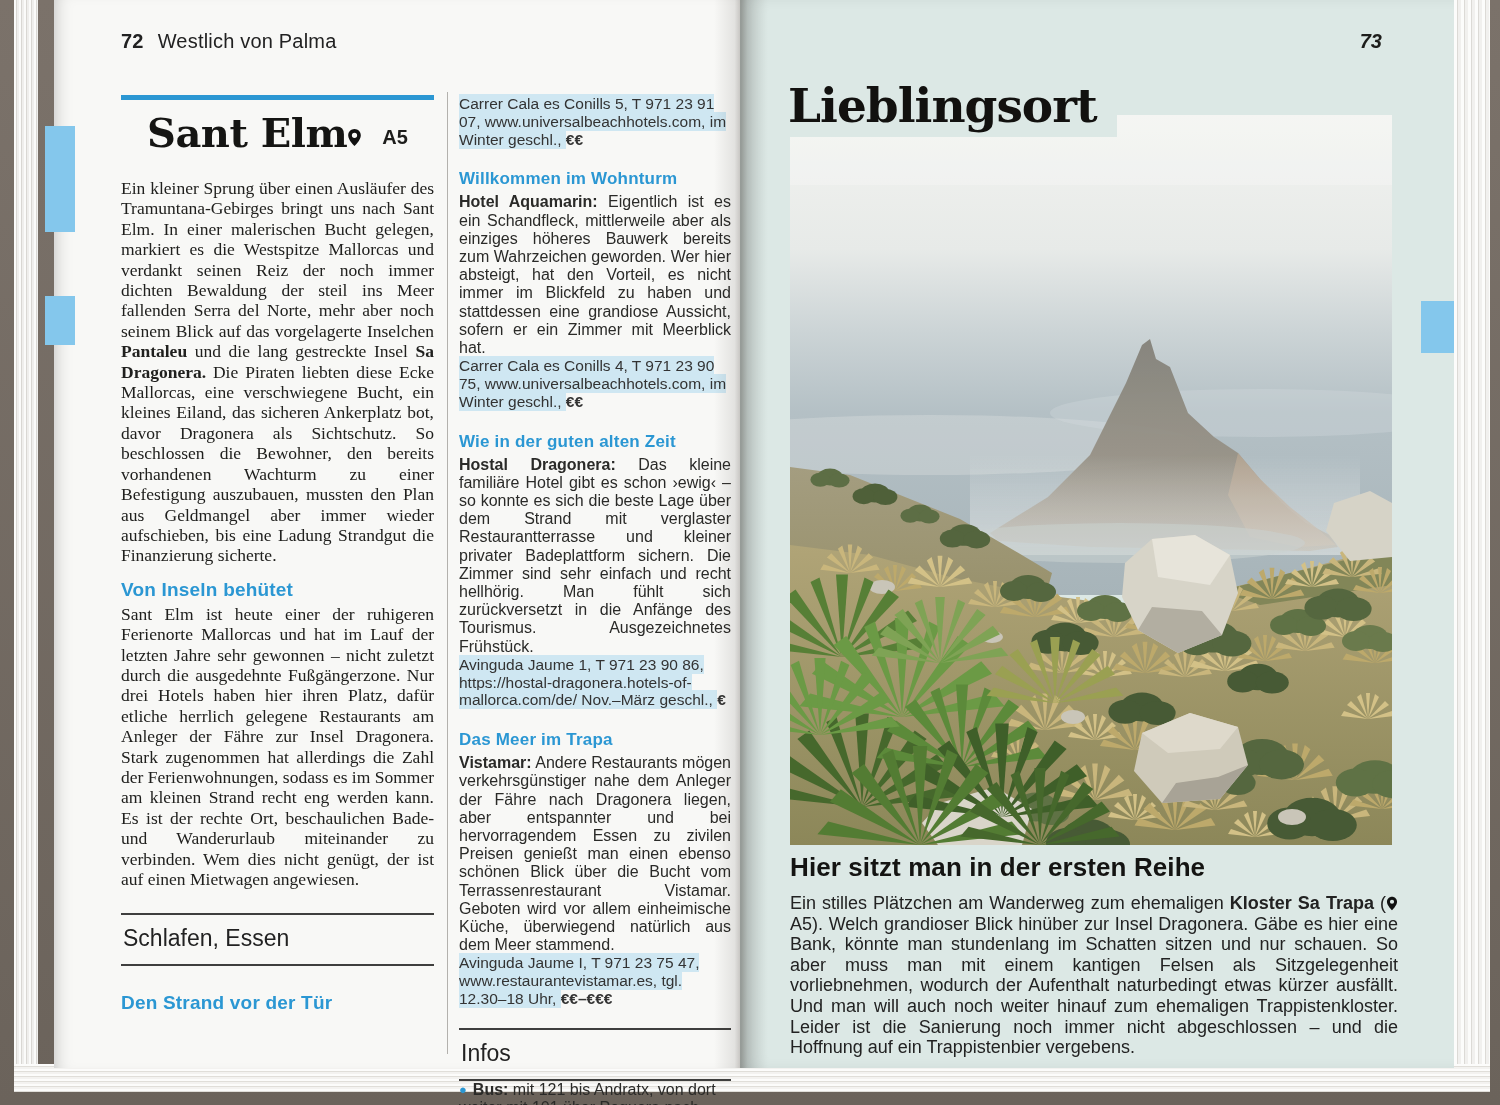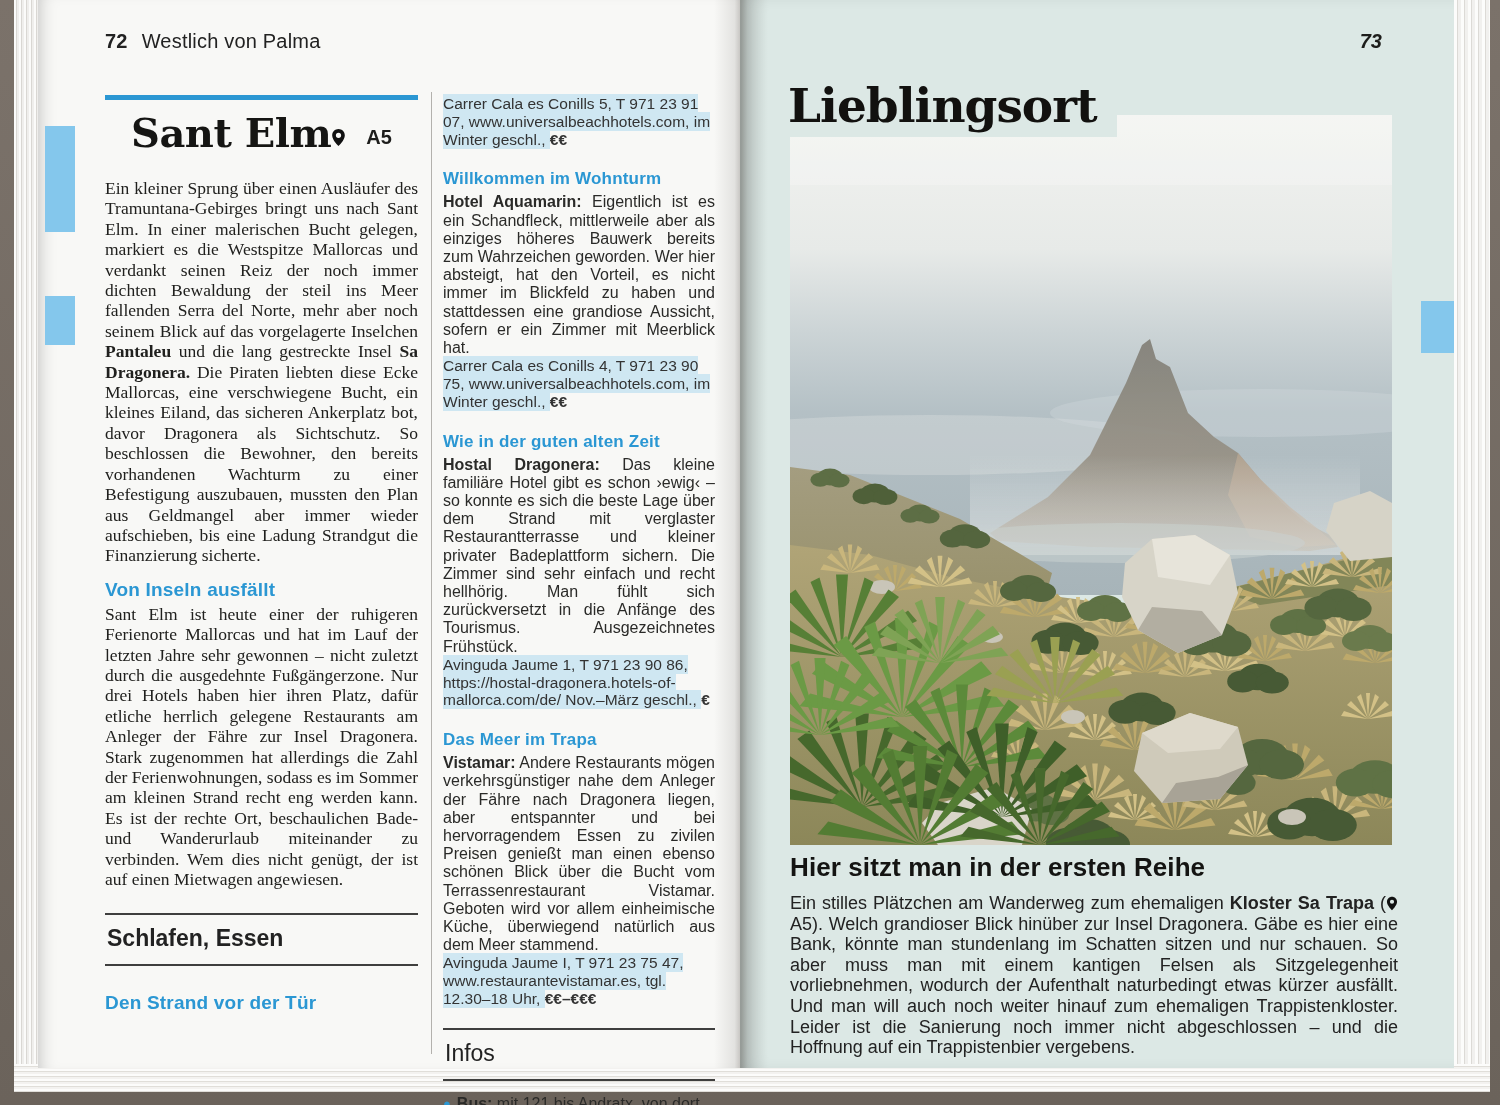--- a/index.html
+++ b/index.html
@@ -4,21 +4,21 @@
 <style>
   :root{
     --accent:#2b97d3; --highlight:#cfe7f2; --tab:#84c7ec;
     --page-left-bg:#f8f8f6; --page-right-bg:#dce8e5;
     --cover:#746b63; --text-dark:#1d1d1b; --rule-dark:#3f3f3e;
   }
   *{margin:0;padding:0;box-sizing:border-box;}
   html,body{width:1500px;height:1105px;overflow:hidden;background:#4a443f;}
   .book{position:relative;width:1500px;height:1105px;background:linear-gradient(180deg,#7b726a,#6b635b);font-family:"Liberation Sans",sans-serif;color:var(--text-dark);}
   .page{position:absolute;top:0;height:1068px;z-index:1;}
-  .page-left{left:38px;width:702px;background:var(--page-left-bg);box-shadow:inset 14px 0 18px -14px rgba(0,0,0,.25);}
+  .page-left{left:54px;width:702px;background:var(--page-left-bg);box-shadow:inset 14px 0 18px -14px rgba(0,0,0,.25);}
   .page-right{left:740px;width:714px;background:var(--page-right-bg);box-shadow:inset 16px 0 22px -14px rgba(0,0,0,.30);}
   .edge-left{position:absolute;left:14px;top:0;width:24px;height:1092px;z-index:0;
     background:repeating-linear-gradient(90deg,#fbfbfa 0 2px,#d9d7d3 2px 3px,#efeeec 3px 5px);}
   .edge-right{position:absolute;left:1454px;top:0;width:36px;height:1092px;z-index:0;
     background:repeating-linear-gradient(90deg,#fcfcfb 0 3px,#dcdad6 3px 4px,#f1f0ee 4px 7px);}
   .edge-bottom{position:absolute;left:14px;top:1064px;width:1476px;height:28px;z-index:0;
     background:repeating-linear-gradient(180deg,#fcfcfb 0 2px,#e0ded9 2px 3px,#f3f2f0 3px 5px);}
   .gutter{position:absolute;left:714px;top:0;width:54px;height:1068px;z-index:3;pointer-events:none;
     background:linear-gradient(90deg,rgba(0,0,0,0) 0%,rgba(40,35,30,.10) 38%,rgba(60,52,45,.28) 50%,rgba(40,35,30,.12) 62%,rgba(0,0,0,0) 100%);}
   .tab{position:absolute;background:var(--tab);z-index:2;}
@@ -42,22 +42,22 @@
   .map-ref{font-size:20px;font-weight:bold;white-space:nowrap;display:inline-flex;align-items:center;gap:20px;}
   .pin-svg{width:15px;height:19px;display:inline-block;}
   .serif{font-family:"Liberation Serif",serif;font-size:17.5px;line-height:20.4px;color:#20201e;}
   .just{text-align:justify;hyphens:auto;-webkit-hyphens:auto;}
   .subhead{color:var(--accent);font-size:19px;line-height:22px;margin:13px 0 3px;letter-spacing:.2px;}
   .col2 .subhead{font-size:17px;margin:20px 0 3px;}
   .sans{font-size:16px;line-height:18.2px;color:#2a2a28;}
   .col1 .sans{font-size:16.5px;line-height:19px;}
   .addr{font-size:15.5px;line-height:17.8px;color:#333;}
   .divider-block{border-top:2.5px solid var(--rule-dark);border-bottom:2px solid var(--rule-dark);padding:10px 2px 12px;font-size:23px;color:#222;margin-top:22px;}
-  .col1 .divider-block{margin-top:24px;margin-bottom:26px;font-weight:bold;}
-  .col2 .divider-block{margin-top:20px;margin-bottom:14px;}
+  .col1 .divider-block{margin-top:24px;margin-bottom:26px;}
+  .col2 .divider-block{margin-top:20px;}
   .bullet{color:var(--accent);font-size:13px;margin-right:6px;vertical-align:1px;}
   .inline-pin .pin-svg{width:12px;height:15px;vertical-align:-2px;}
 
   
   .pg-right{position:absolute;right:72px;top:30px;font-size:20px;z-index:4;font-style:italic;}
   .display{position:absolute;left:46px;top:76px;z-index:4;font-family:"DejaVu Serif","Liberation Serif",serif;font-weight:bold;font-size:47px;letter-spacing:-1px;color:#12110f;background:var(--page-right-bg);padding:2px 20px 4px 2px;}
   .photo{position:absolute;left:50px;top:115px;width:602px;height:730px;z-index:2;overflow:hidden;}
   .photo svg{display:block;width:100%;height:100%;}
   .caption{position:absolute;left:50px;top:852px;width:608px;z-index:4;}
   .caption h2{font-size:26px;letter-spacing:.1px;color:#141412;margin-bottom:10px;}
@@ -82,21 +82,21 @@
       <div class="title-row">
         <h1>Sant Elm</h1>
         <span class="map-ref">
           <svg class="pin-svg" viewBox="0 0 24 30">
               <path d="M12 1.5C6.4 1.5 1.9 6 1.9 11.6c0 7.4 10.1 17 10.1 17s10.1-9.6 10.1-17C22.1 6 17.6 1.5 12 1.5zm0 14.2a4.2 4.2 0 1 1 0-8.4 4.2 4.2 0 0 1 0 8.4z" fill="#111"></path>
             </svg>
           <span>A5</span>
         </span>
       </div>
       <p class="serif just"><span>Ein kleiner Sprung über einen Ausläufer des Tramuntana-Gebirges bringt uns nach Sant Elm. In einer malerischen Bucht gelegen, markiert es die Westspitze Mallorcas und verdankt seinen Reiz der noch immer dichten Bewaldung der steil ins Meer fallenden Serra del Norte, mehr aber noch seinem Blick auf das vorgelagerte Inselchen </span><span class="b">Pantaleu</span><span> und die lang gestreckte Insel </span><span class="b">Sa Dragonera.</span><span> Die Piraten liebten diese Ecke Mallorcas, eine verschwiegene Bucht, ein kleines Eiland, das sicheren Ankerplatz bot, davor Dragonera als Sichtschutz. So beschlossen die Bewohner, den bereits vorhandenen Wachturm zu einer Befestigung auszubauen, mussten den Plan aus Geldmangel aber immer wieder aufschieben, bis eine Ladung Strandgut die Finanzierung sicherte.</span></p>
-      <h3 class="subhead">Von Inseln ausfällt</h3>
+      <h3 class="subhead">Von Inseln behütet</h3>
       <p class="serif just"><span>Sant Elm ist heute einer der ruhigeren Ferienorte Mallorcas und hat im Lauf der letzten Jahre sehr gewonnen – nicht zuletzt durch die ausgedehnte Fußgängerzone. Nur drei Hotels haben hier ihren Platz, dafür etliche herrlich gelegene Restaurants am Anleger der Fähre zur Insel Dragonera. Stark zugenommen hat allerdings die Zahl der Ferienwohnungen, sodass es im Sommer am kleinen Strand recht eng werden kann. Es ist der rechte Ort, beschaulichen Bade- und Wanderurlaub miteinander zu verbinden. Wem dies nicht genügt, der ist auf einen Mietwagen angewiesen.</span></p>
       <div class="divider-block"><span>Schlafen, Essen</span></div>
       <h3 class="subhead">Den Strand vor der Tür</h3>
     </div>
 
     <div class="col col2">
       <p class="addr"><span class="hl">Carrer Cala es Conills 5, T 971 23 91 07, www.universalbeachhotels.com, im Winter geschl., </span><span class="b">€€</span></p>
       <h3 class="subhead">Willkommen im Wohnturm</h3>
       <p class="sans just"><span class="b">Hotel Aquamarin:</span><span> Eigentlich ist es ein Schandfleck, mittlerweile aber als einziges höheres Bauwerk bereits zum Wahrzeichen geworden. Wer hier absteigt, hat den Vorteil, es nicht immer im Blickfeld zu haben und stattdessen eine grandiose Aussicht, sofern er ein Zimmer mit Meerblick hat.</span></p>
       <p class="addr"><span class="hl">Carrer Cala es Conills 4, T 971 23 90 75, www.universalbeachhotels.com, im Winter geschl., </span><span class="b">€€</span></p>

